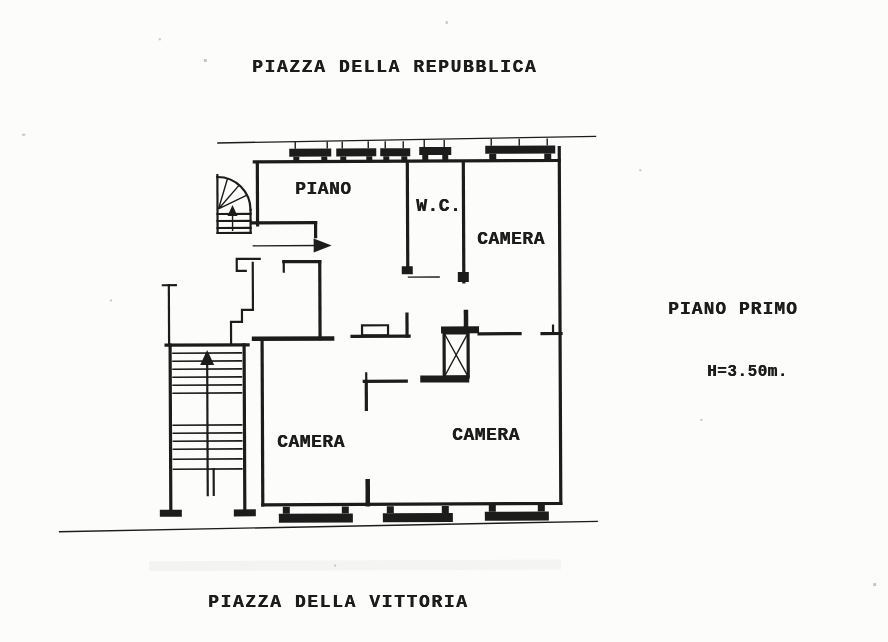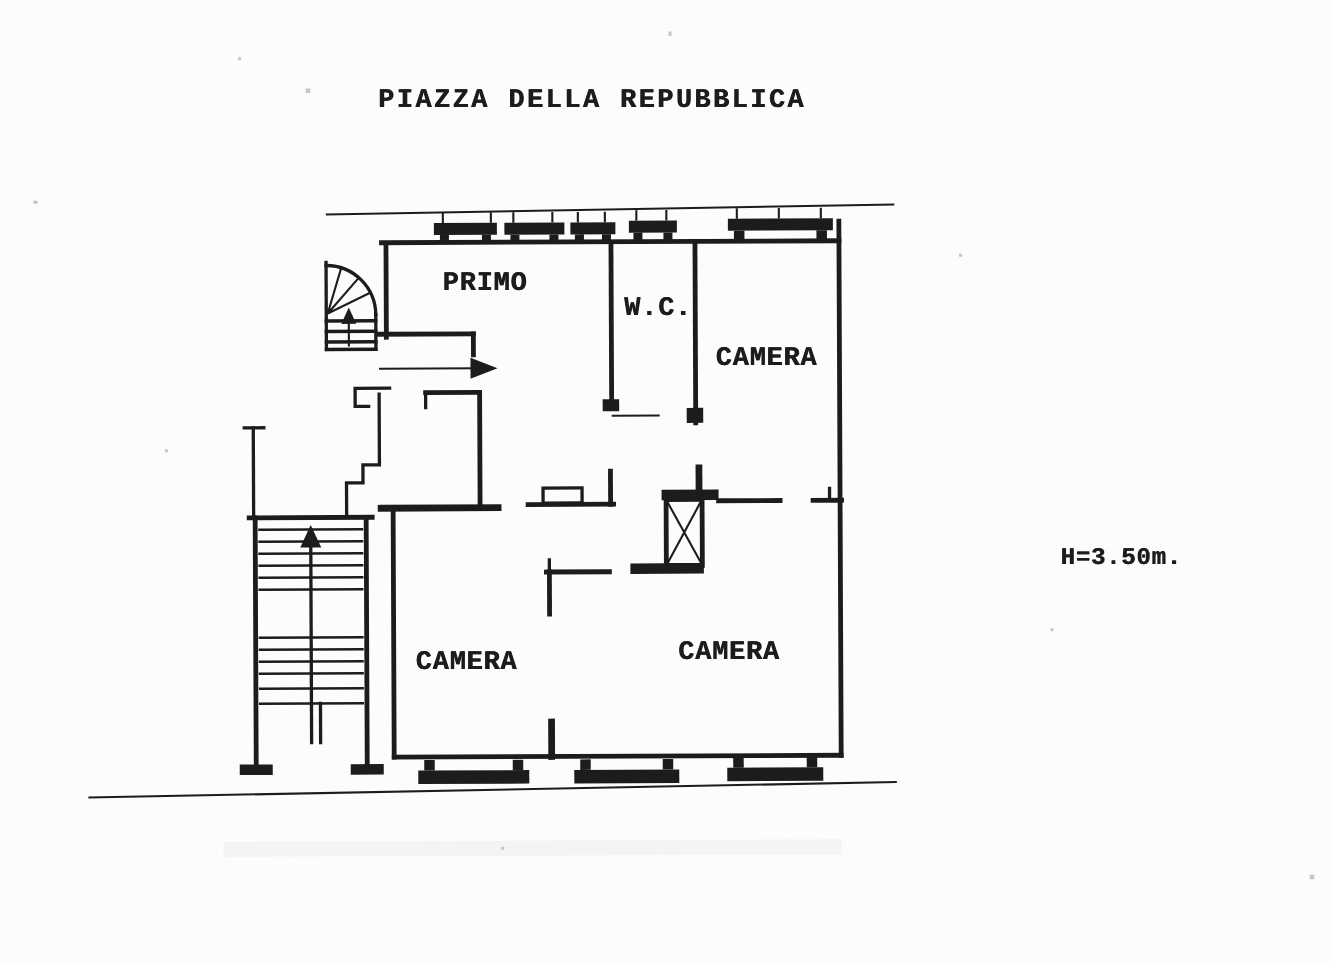--- a/index.html
+++ b/index.html
@@ -200,19 +200,21 @@
       <rect class="speck" x="23" y="132" width="3" height="2"></rect>
       <rect class="speck" x="110" y="298" width="2" height="2"></rect>
       <rect class="speck" x="872" y="585" width="3" height="3"></rect>
       <rect class="speck" x="333" y="564" width="2" height="2"></rect>
       <rect class="speck" x="160" y="37" width="2" height="2"></rect>
       <rect class="speck" x="700" y="420" width="2" height="2"></rect>
     </g>
   </svg>
 
   <div class="lbl street-top">PIAZZA DELLA REPUBBLICA</div>
-  <div class="lbl kitchen">PRIMO</div>
+  <div class="lbl kitchen">PIANO</div>
   <div class="lbl wc">W.C.</div>
   <div class="lbl bed-tr">CAMERA</div>
+  <div class="lbl floor-title">PIANO PRIMO</div>
   <div class="lbl height-note">H=3.50m.</div>
   <div class="lbl bed-bl">CAMERA</div>
   <div class="lbl bed-br">CAMERA</div>
+  <div class="lbl street-bottom">PIAZZA DELLA VITTORIA</div>
 </div>
 
 </body></html>

